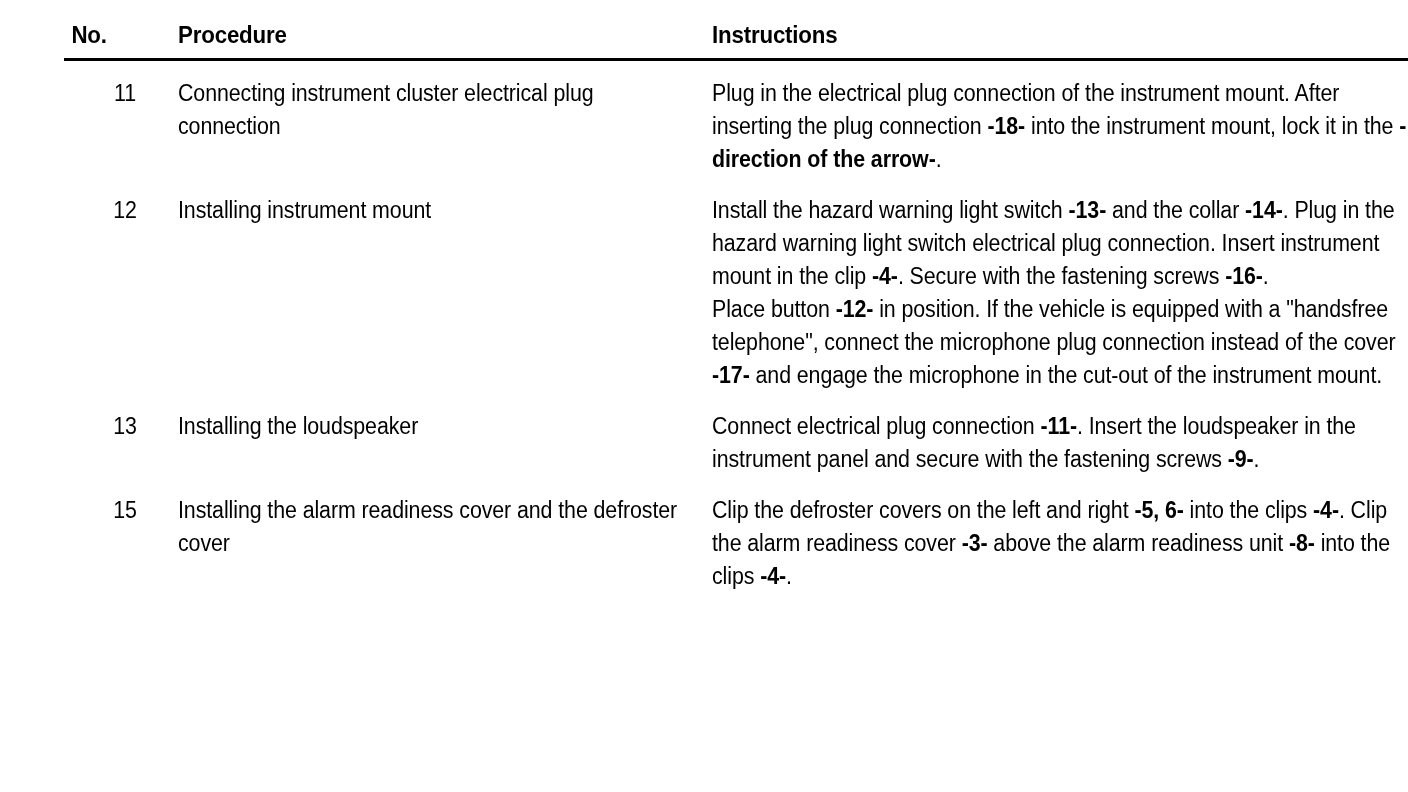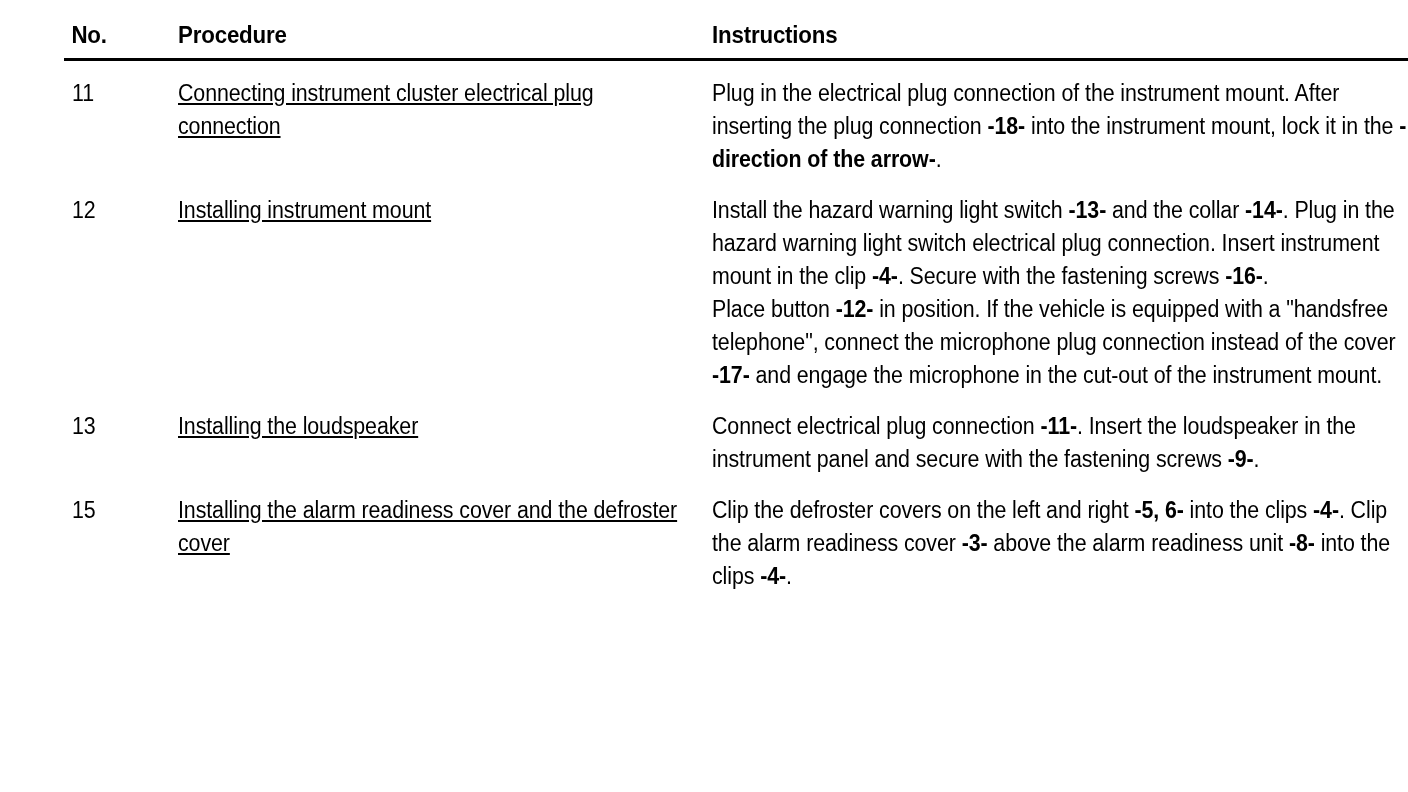--- a/index.html
+++ b/index.html
@@ -61,31 +61,32 @@
     line-height: 33px;
     letter-spacing: -0.1px;
     padding: 0;
   }
 
   tbody tr > td { padding-bottom: 18px; }
   tbody tr:first-child > td { padding-top: 16px; }
 
   td.cell-no {
     padding-left: 8px;
+    text-align: center;
   }
   td.cell-no .inner,
   td.cell-proc .inner,
   td.cell-instr .inner {
     display: block;
     transform: scaleX(0.93);
     transform-origin: left top;
     width: 107.5%;
   }
 
-  td.cell-proc { padding-right: 18px; text-decoration: underline; }
+  td.cell-proc { padding-right: 18px; }
   td.cell-instr { padding-right: 0px; }
 
   .instr-para { margin: 0; }
   .instr-para + .instr-para { margin-top: 0; }
 
   b, strong { font-weight: bold; }
 </style>
 </head>
 <body>
 

